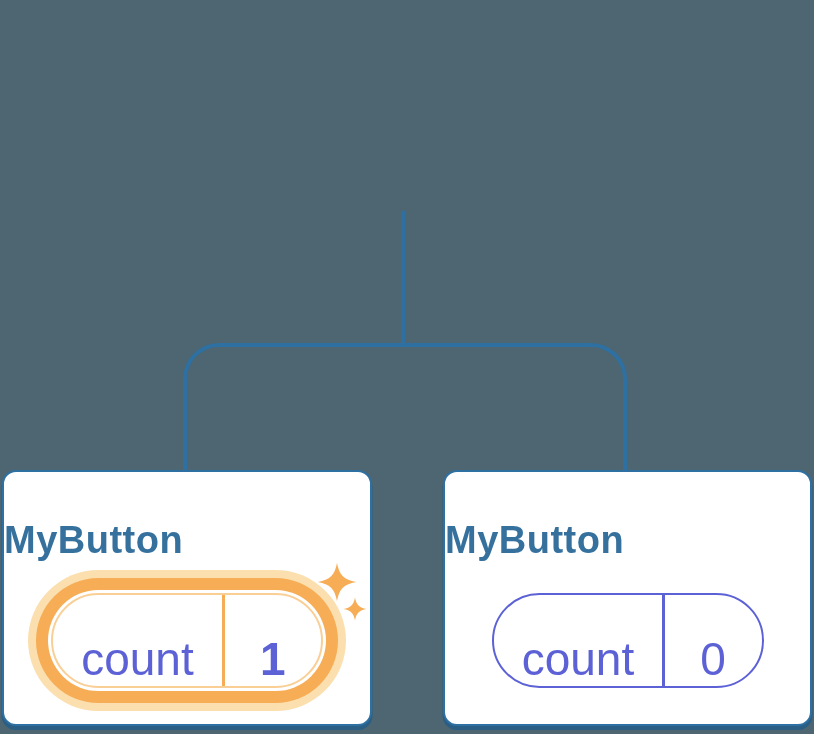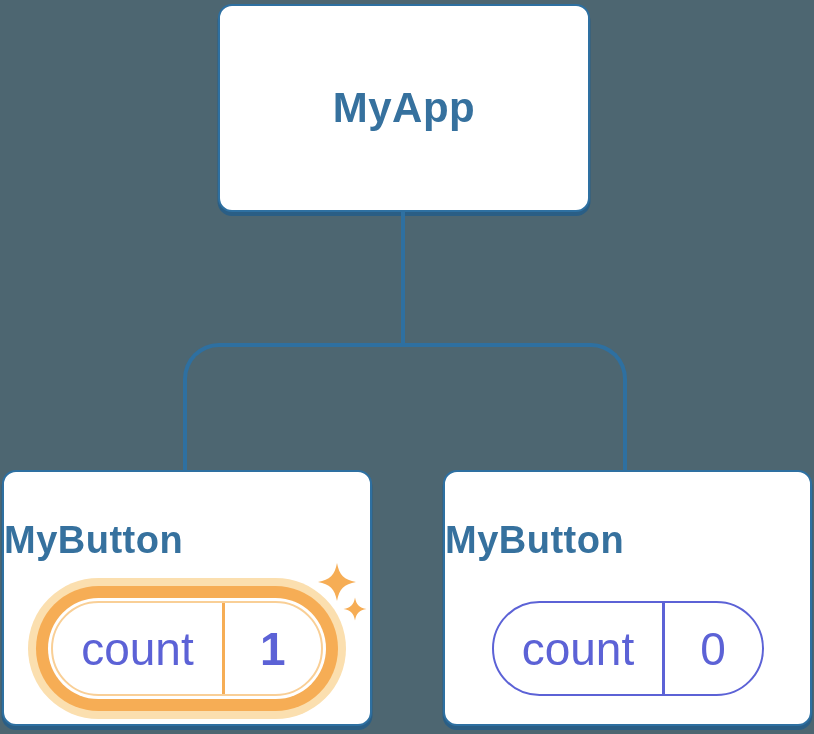--- a/index.html
+++ b/index.html
@@ -86,23 +86,22 @@
     position: absolute;
     box-sizing: border-box;
     top: 121px;
     left: 50%;
     transform: translateX(-50%);
     width: 272px;
     height: 95px;
     border-radius: 60px;
     background: #FFFFFF;
     display: flex;
-    align-items: center;
+    align-items: flex-end;
     overflow: hidden;
-    margin-top: 8px;
   }
   .pill.plain {
     border: 2.5px solid #5C62D6;
   }
   .pill.highlighted {
     border: 2.5px solid #F9CF96;
     box-shadow:
       0 0 0 3px  #FFFFFF,
       0 0 0 15px #F6AD55,
       0 0 0 23px #FBDFAF;
@@ -138,23 +137,20 @@
     top: 86px;
     width: 66px;
     height: 70px;
   }
 </style>
 </head>
 <body>
 
 <div class="stage">
 
-  <div class="card root">
-    <div class="node-label">MyApp</div>
-  </div>
 
   <div class="stem"></div>
   <div class="bracket"></div>
 
   <div class="card child left">
     <div class="node-label">MyButton</div>
     <div class="pill highlighted">
       <div class="pill-key">count</div>
       <div class="pill-divider orange"></div>
       <div class="pill-value bold">1</div>

